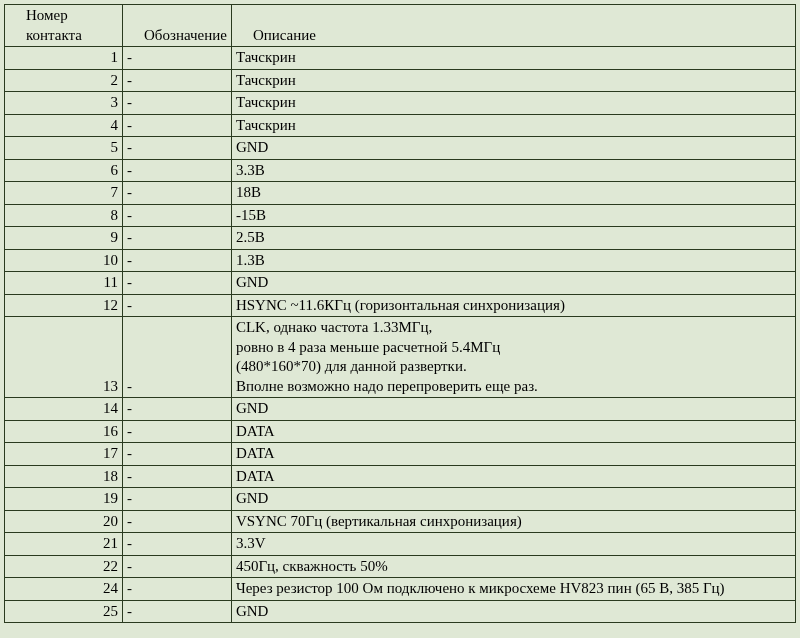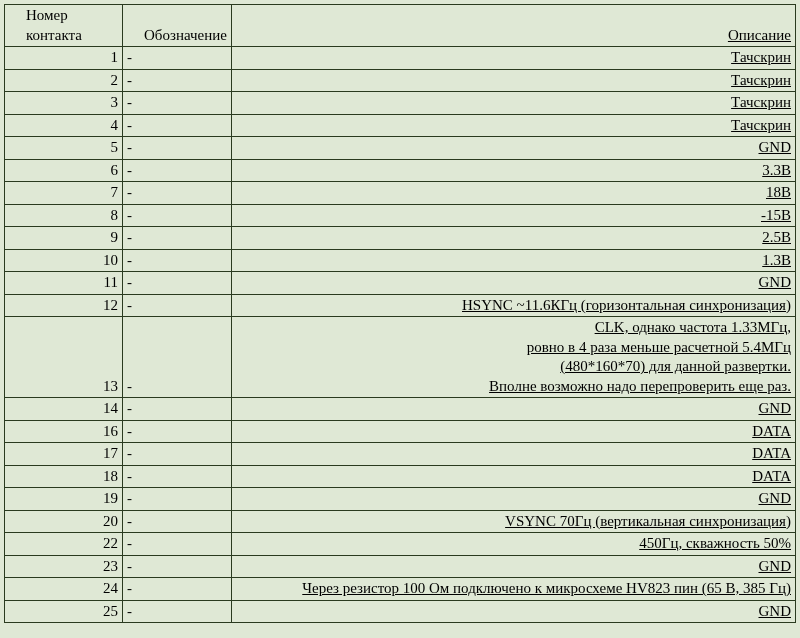--- a/index.html
+++ b/index.html
@@ -33,22 +33,21 @@
     td.col-num {
       text-align: right;
       width: 118px;
     }
     td.col-desig, th.col-desig {
       width: 98px;
       text-align: left;
       margin-left: 12px;
     }
     td.col-desc, th.col-desc {
-      text-align: right;
-      text-decoration: underline;
+      text-align: left;
     }
     th.col-num {
       text-align: left;
       width: 118px;
     }
     .multiline {
       white-space: pre-line;
     }
   </style>
 </head>
@@ -156,28 +155,28 @@
         <td class="col-num">19</td>
         <td class="col-desig">-</td>
         <td class="col-desc multiline">GND</td>
       </tr>
       <tr>
         <td class="col-num">20</td>
         <td class="col-desig">-</td>
         <td class="col-desc multiline">VSYNC 70Гц (вертикальная синхронизация)</td>
       </tr>
       <tr>
+        <td class="col-num">21</td>
+        <td class="col-desig">-</td>
+        <td class="col-desc multiline">3.3V</td>
+      </tr>
+      <tr>
         <td class="col-num">22</td>
         <td class="col-desig">-</td>
         <td class="col-desc multiline">450Гц, скважность 50%</td>
-      </tr>
-      <tr>
-        <td class="col-num">23</td>
-        <td class="col-desig">-</td>
-        <td class="col-desc multiline">GND</td>
       </tr>
       <tr>
         <td class="col-num">24</td>
         <td class="col-desig">-</td>
         <td class="col-desc multiline">Через резистор 100 Ом подключено к микросхеме HV823  пин (65 В, 385 Гц)</td>
       </tr>
       <tr>
         <td class="col-num">25</td>
         <td class="col-desig">-</td>
         <td class="col-desc multiline">GND</td>

